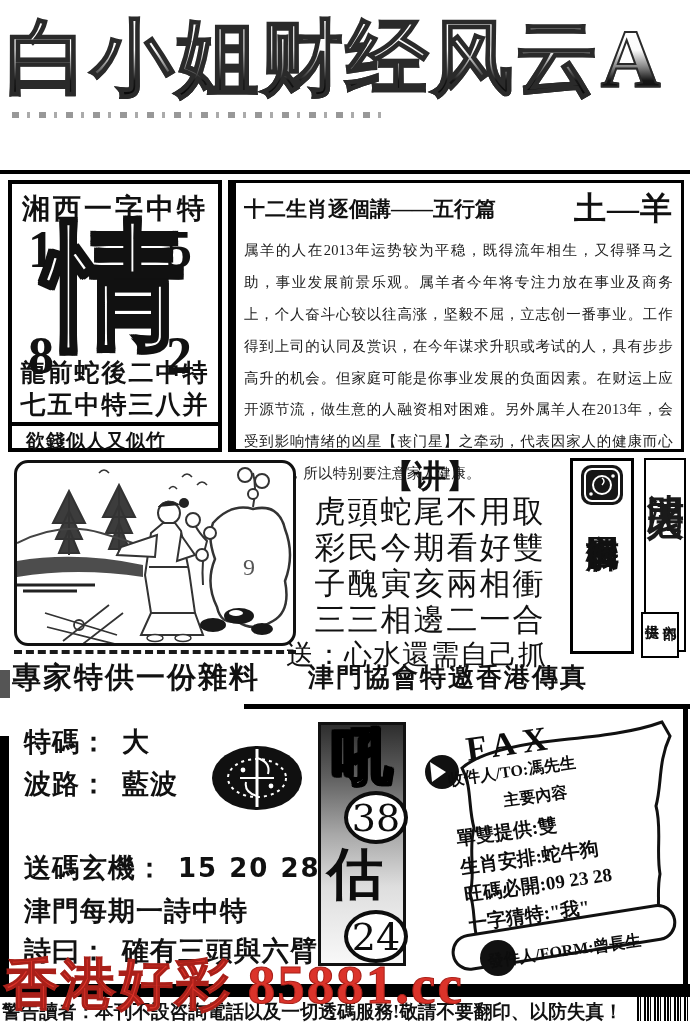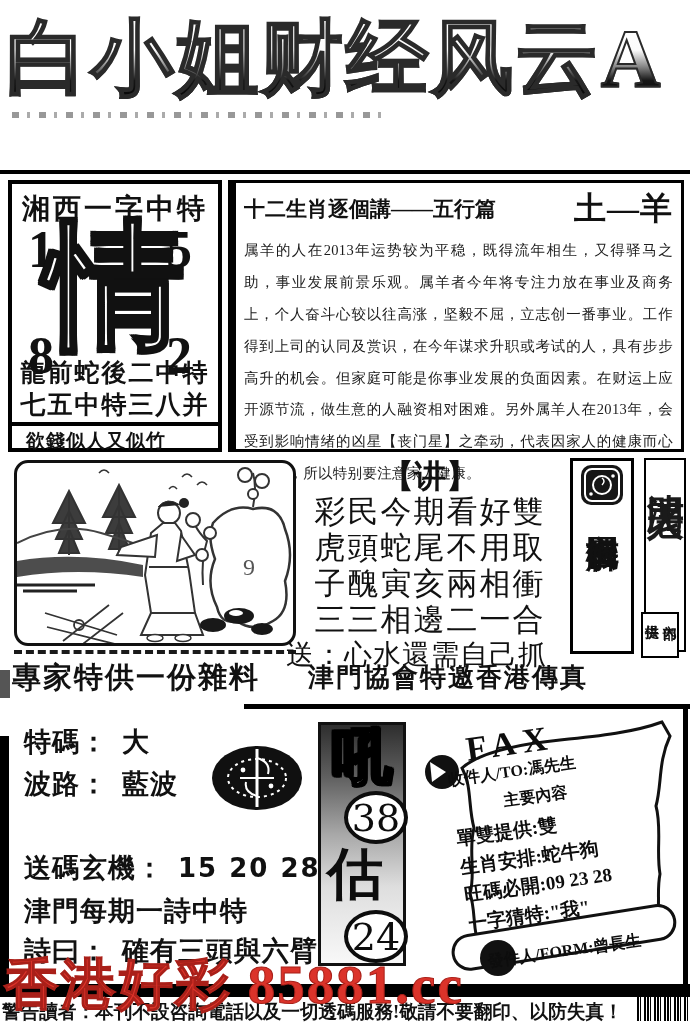--- a/index.html
+++ b/index.html
@@ -175,22 +175,22 @@
         <path d="M28,150 L100,172 M30,164 L102,182 M46,178 L92,142 M62,184 L106,150"></path>
         <circle cx="62" cy="162" r="5"></circle>
       </g>
     </svg>
   </div>
   <div class="abs illus-dashes"></div>
   <div class="abs caption-left">專家特供一份雜料</div>
 
   <div class="abs poem">
     <div class="poem-head">【讲】</div>
+    <div class="poem-line">虎頭蛇尾不用取</div>
     <div class="poem-line">彩民今期看好雙</div>
-    <div class="poem-line">虎頭蛇尾不用取</div>
     <div class="poem-line">子醜寅亥兩相衝</div>
     <div class="poem-line">三三相邊二一合</div>
   </div>
   <div class="abs caption-right">津門協會特邀香港傳真</div>
   <div class="abs poem-gift">送：心水還需自己抓</div>
 
   <div class="abs xjtj-box">
     <svg width="44" height="42" viewBox="0 0 44 42" style="margin-top:3px;">
       <rect x="1" y="1" width="42" height="40" rx="10" fill="#161616"></rect>
       <rect x="5" y="5" width="34" height="32" rx="7" fill="none" stroke="#fff" stroke-width="2"></rect>

